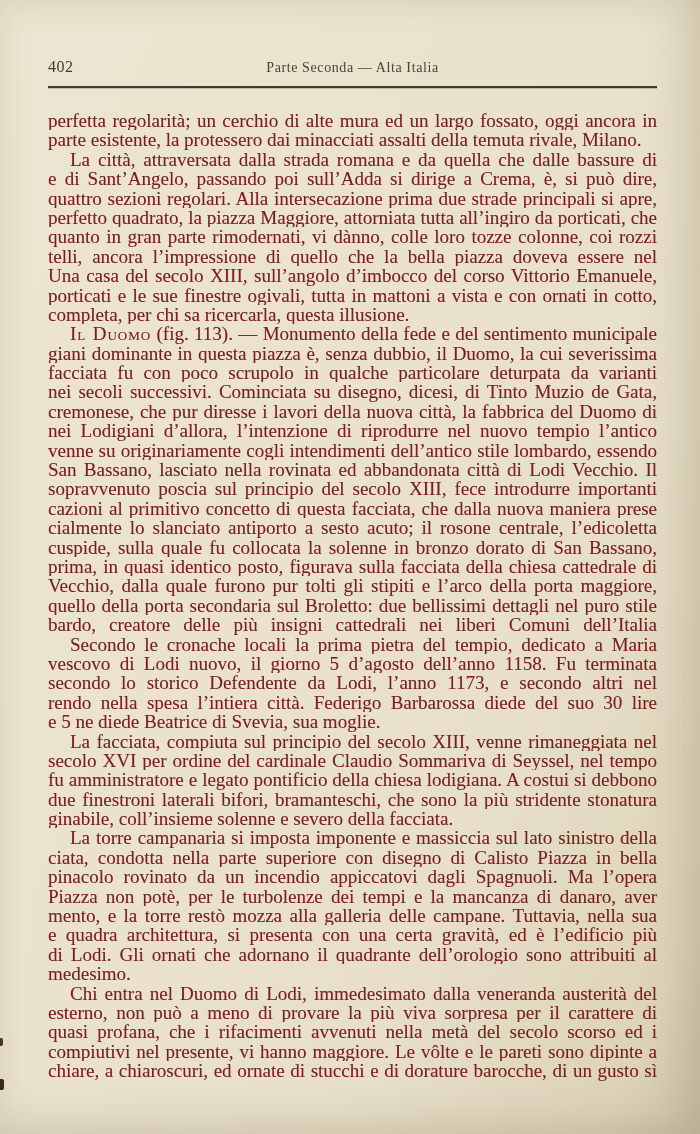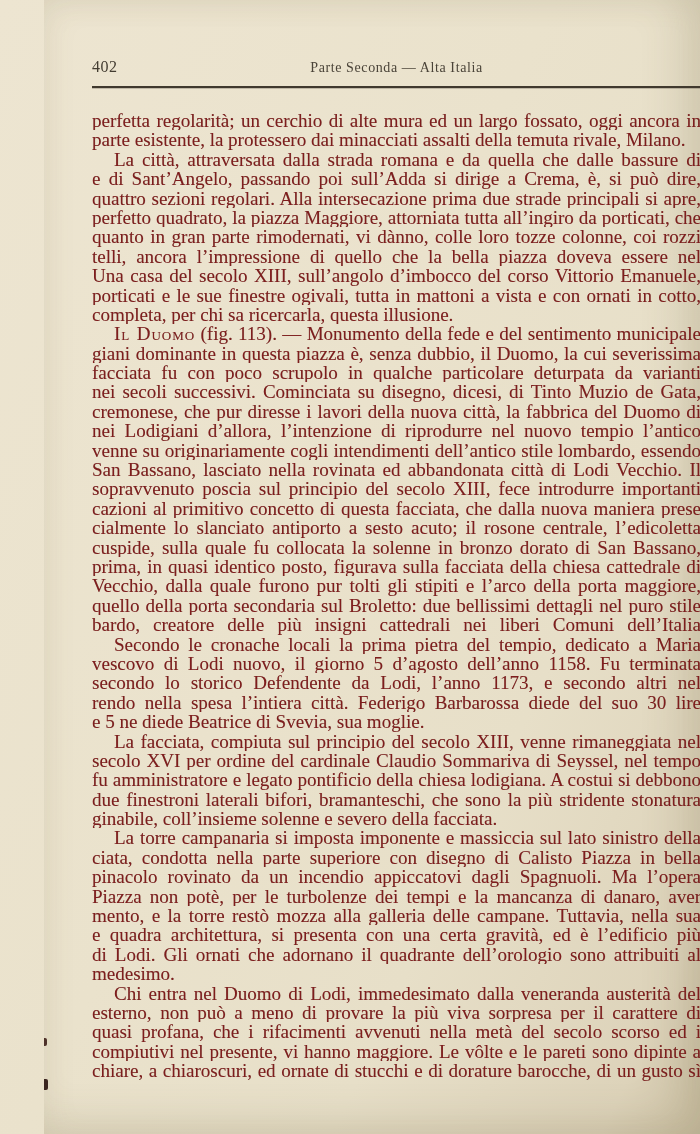--- a/index.html
+++ b/index.html
@@ -9,21 +9,20 @@
     overflow: hidden;
     background:
       linear-gradient(115deg, #ede5d1 0%, #eae2cc 45%, #e7dfc8 70%, #ddd3ba 92%, #cfc4a8 100%);
     font-family: "Liberation Serif", "DejaVu Serif", serif;
     color: #3d362c;
   }
   .page {
     position: absolute; inset: 0;
     box-shadow: inset -20px -12px 40px rgba(100, 84, 50, 0.16),
                 inset 6px 4px 30px rgba(130, 112, 70, 0.07);
-    margin-left: 44px;
   }
   .header {
     position: absolute; top: 58px; left: 48px; width: 609px; height: 22px;
   }
   .page-number {
     position: absolute; left: 0; top: 0;
     font-size: 16px; letter-spacing: 0.5px; color: #433c31;
   }
   .running-title {
     position: absolute; left: 0; right: 0; top: 2px;

